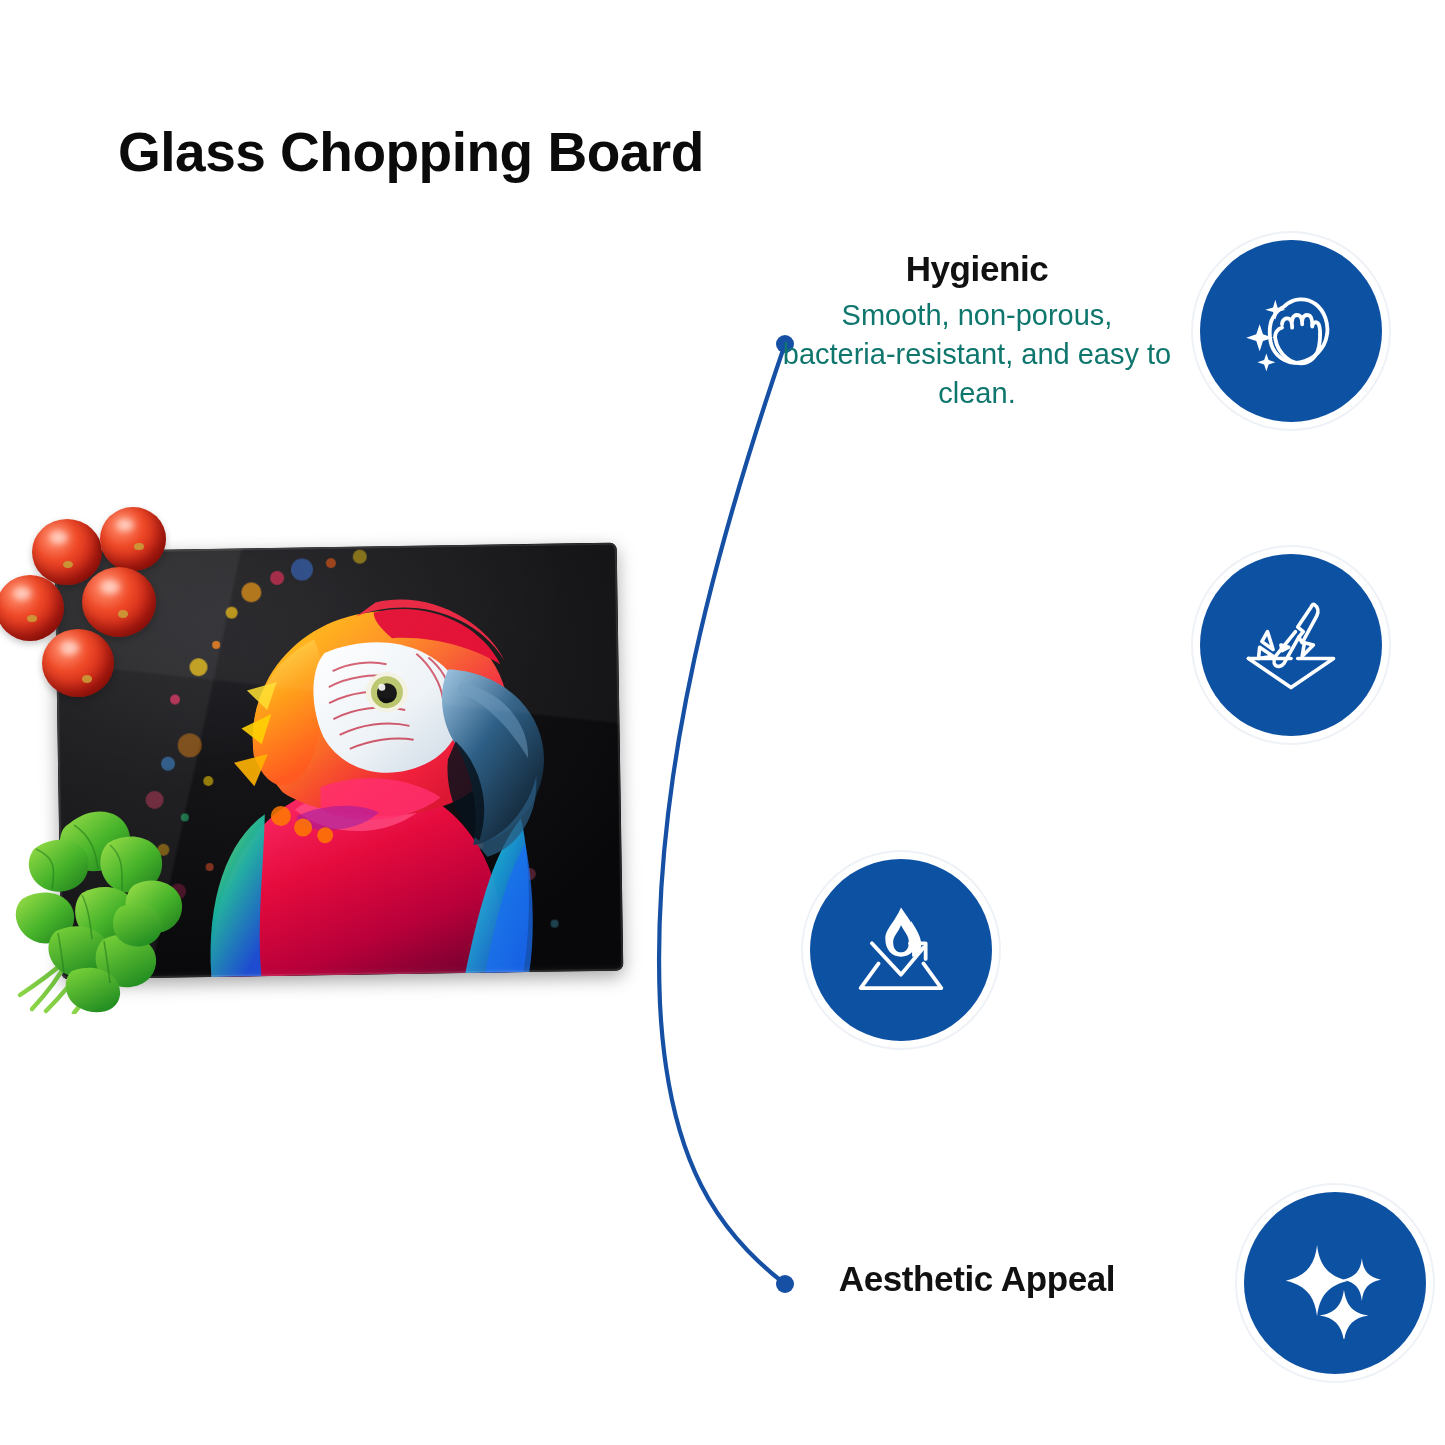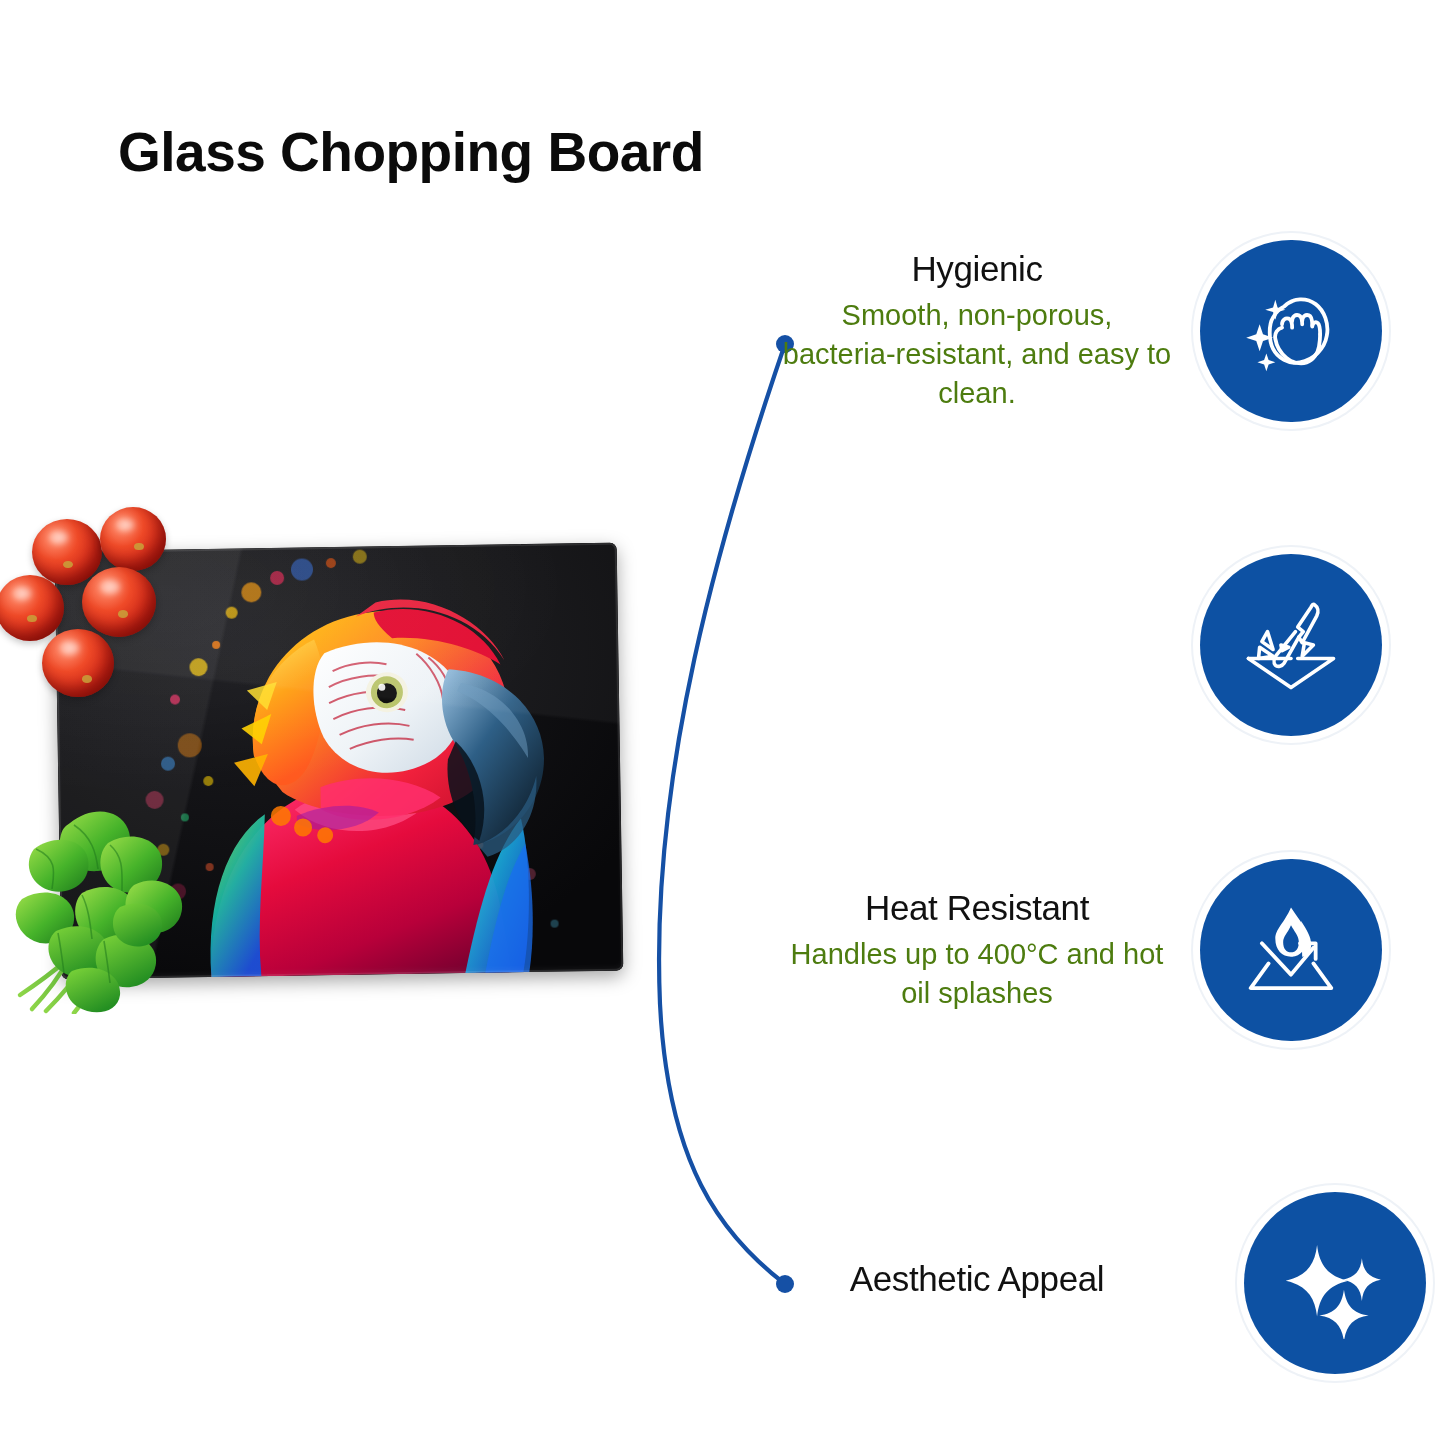--- a/index.html
+++ b/index.html
@@ -65,24 +65,24 @@
     background:#c9a23a;opacity:.85;filter:blur(.6px);
   }
 
   
   .parsley{position:absolute;left:2px;top:300px;width:200px;height:215px;}
 
   
   .feature{position:absolute;display:flex;align-items:center;}
   .feat-text{width:390px;text-align:center;}
   .feat-title{
-    font-size:35px;font-weight:normal;color:#111;letter-spacing:-.4px;
+    font-size:35px;font-weight:bold;color:#111;letter-spacing:-.4px;
     line-height:1.15;margin-bottom:7px;white-space:nowrap;
   }
-  .feat-desc{font-size:29px;color:#4d7c0f;line-height:1.34;font-weight:400;}
+  .feat-desc{font-size:29px;color:#0f766e;line-height:1.34;font-weight:400;}
 
   .badge{
     width:182px;height:182px;border-radius:50%;
     background:#0d51a3;margin-left:28px;flex:0 0 auto;
     box-shadow:0 0 0 7px #ffffff, 0 0 0 9px #eef2f7;
     display:flex;align-items:center;justify-content:center;
   }
   .badge svg{width:112px;height:112px;display:block;}
 
   .connector{position:absolute;left:600px;top:260px;width:320px;height:1000px;pointer-events:none;}
@@ -342,24 +342,20 @@
         <path d="M41 50 L48 52 L42 55 Z"></path>
         <path d="M62 48 L70 50 L60 60 Z"></path>
 
         <path d="M12 62 L50 62"></path>
         <path d="M56 62 L88 62 L50 88 L12 62"></path>
       </svg>
     </div>
   </div>
 
   <div class="feature" style="left:782px;top:815px;">
-    <div class="feat-text">
-      <div class="feat-title">Heat Resistant</div>
-      <div class="feat-desc">Handles up to 400°C and hot oil splashes</div>
-    </div>
     <div class="badge">
       <svg viewBox="0 0 100 100" fill="none" stroke="#ffffff" stroke-width="3.4" stroke-linecap="round" stroke-linejoin="round">
 
         <path d="M50 12 C58 24 64 30 64 40 C64 50 58 56 50 56 C42 56 36 50 36 40 C36 31 44 26 50 12 Z" fill="#ffffff" stroke="none"></path>
         <path d="M50 28 C54 35 57 38 57 43 C57 49 54 52 50 52 C46 52 43 49 43 43 C43 38 47 35 50 28 Z" fill="#0d51a3" stroke="none"></path>
         <path d="M59 24 C64 32 68 38 68 45 C68 52 64 56 60 56" fill="#ffffff" stroke="none"></path>
 
         <path d="M24 44 L50 72 L70 48"></path>
         <path d="M58 44 L72 44 L72 58"></path>
 

